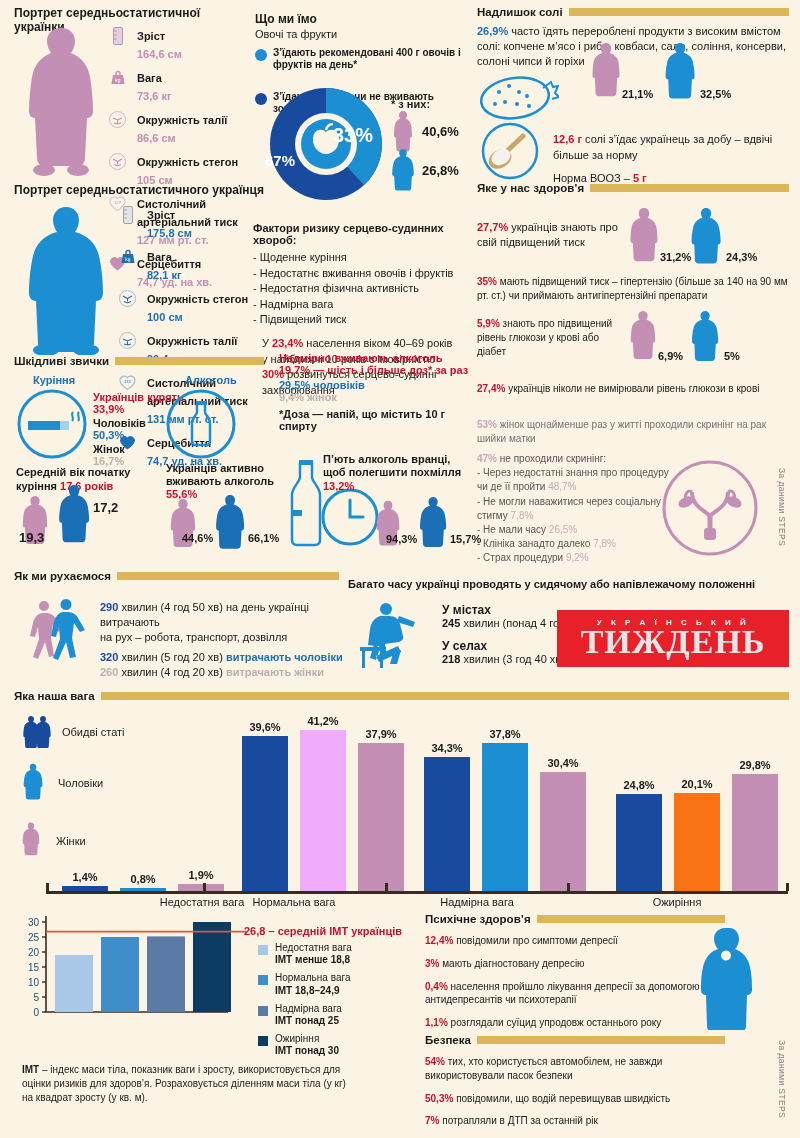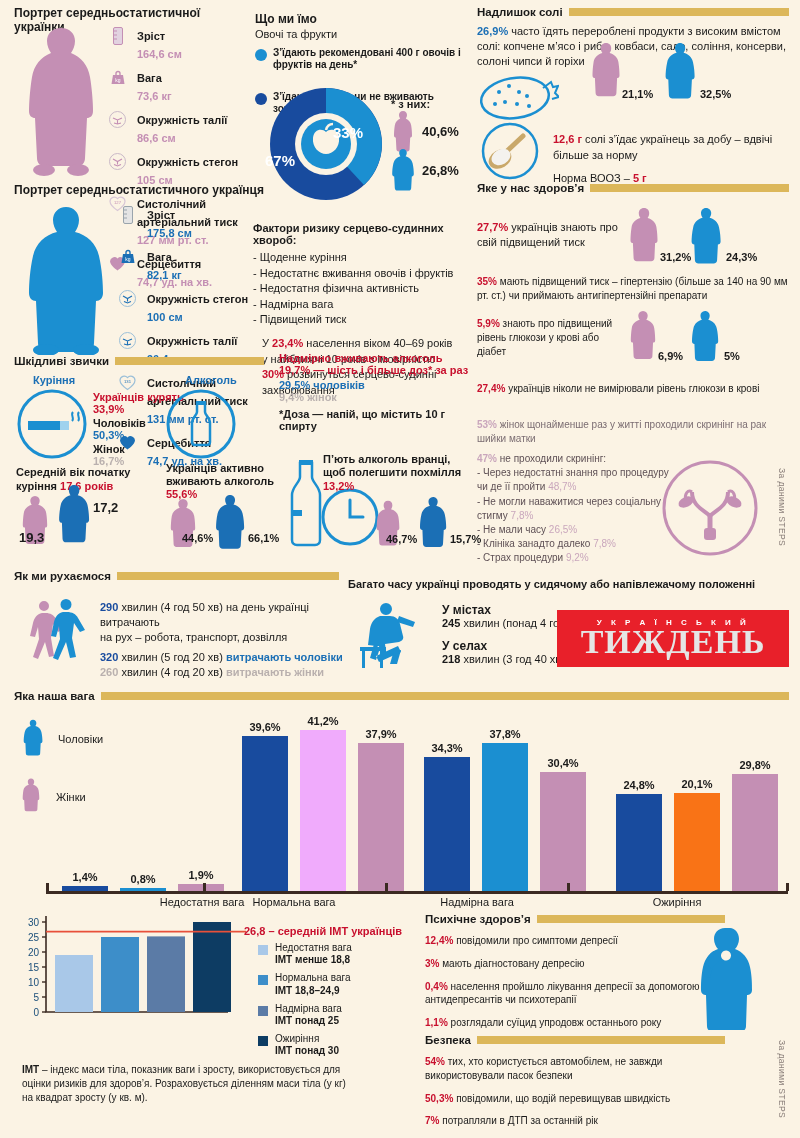--- a/index.html
+++ b/index.html
@@ -237,21 +237,21 @@
 </div>
 
 <svg class="pg" style="left:262px; top:88px;" width="128" height="112" viewBox="0 0 128 112">
   <circle cx="64" cy="56" r="56" fill="#184b9e"></circle>
   <path d="M64 56 L64 0 A56 56 0 0 1 102 97 Z" fill="#1b8fd1"></path>
   <circle cx="64" cy="56" r="31" fill="#fbf3e4"></circle>
   <circle cx="64" cy="56" r="25" fill="#1b8fd1"></circle>
   <path d="M64 44c-4-4-12-3-13 6-1 9 6 16 13 16s14-7 13-16c-1-9-9-10-13-6z" fill="#fbf3e4"></path>
   <path d="M64 42c1-4 4-6 7-6" stroke="#fbf3e4" stroke-width="2.5" fill="none"></path>
 </svg>
-<div class="pg b" style="left:333px; top:124px; color:#fff; font-size:15px;">33%</div>
+<div class="pg b" style="left:333px; top:124px; color:#fff; font-size:20px;">33%</div>
 <div class="pg b" style="left:265px; top:152px; color:#fff; font-size:15px;">67%</div>
 
 <div class="pg t11 b" style="left:391px; top:98px;">* з них:</div>
 <svg class="pg" style="left:392px; top:110px;" width="22" height="44" viewBox="0 0 22 44">
   <path fill="#c48fb4" d="M11 1c-2.6 0-4 1.8-4 4 0 1.5.6 2.7 1.2 3.5C5.3 9.8 3.4 12 2.8 15.5 2.2 19 2 23.3 2 25.6c0 1.5.9 2 1.8 2L4.4 39c0 1.5.9 2.4 2.4 2.4h8.4c1.5 0 2.4-.9 2.4-2.4l.6-11.4c.9 0 1.8-.5 1.8-2 0-2.3-.2-6.6-.8-10.1-.6-3.5-2.5-5.7-5.4-7 .6-.8 1.2-2 1.2-3.5 0-2.2-1.4-4-4-4z"></path>
 </svg>
 <div class="pg b t13" style="left:422px; top:124px;">40,6%</div>
 <svg class="pg" style="left:391px; top:148px;" width="24" height="44" viewBox="0 0 24 44">
   <path fill="#1b8fd1" d="M12 1c-2.4 0-3.8 1.8-3.8 3.8 0 1.5.6 2.7 1.2 3.5-3.5 1-6.1 3.2-7 7-.9 3.8-1.2 8.2-1.2 10.8 0 1.5.9 2.3 2 2.3L3.8 40c0 1.7 1.2 2.6 2.6 2.6h11.2c1.5 0 2.6-.9 2.6-2.6l.6-11.6c1.2 0 2-.8 2-2.3 0-2.6-.3-7-1.2-10.8-.9-3.8-3.5-6-7-7 .6-.8 1.2-2 1.2-3.5C15.8 2.8 14.4 1 12 1z"></path>
 </svg>
@@ -455,21 +455,21 @@
   <path d="M29 12v17h13" stroke="#1b8fd1" stroke-width="3" fill="none" stroke-linecap="round"></path>
 </svg>
 <div class="pg" style="left:323px; top:453px; width:150px;">
   <div class="t11 b" style="line-height:1.22;">П’ють алкоголь вранці,</div>
   <div class="t11 b" style="line-height:1.22;">щоб полегшити похмілля</div>
   <div class="t11 b red">13,2%</div>
 </div>
 <svg class="pg" style="left:374px; top:500px;" width="28" height="52" viewBox="0 0 28 62">
   <path fill="#c48fb4" d="M14 1c-3.4 0-5.2 2.4-5.2 5.2 0 2 .8 3.6 1.6 4.7-4.6 1.3-8 4.3-8.8 9C.8 24.6.5 30.3.5 33.4c0 2 1.2 2.7 2.4 2.7L3.6 51c0 2 1.2 3.2 3.2 3.2h14.4c2 0 3.2-1.2 3.2-3.2l.7-14.9c1.2 0 2.4-.7 2.4-2.7 0-3.1-.3-8.8-1.1-13.5-.8-4.7-4.2-7.7-8.8-9 .8-1.1 1.6-2.7 1.6-4.7C19.2 3.4 17.4 1 14 1z"></path>
 </svg>
-<div class="pg b t11" style="left:386px; top:533px;">46,7%</div>
+<div class="pg b t11" style="left:386px; top:533px;">94,3%</div>
 <svg class="pg" style="left:417px; top:496px;" width="32" height="56" viewBox="0 0 32 62">
   <path fill="#1b6fb5" d="M16 1c-3.2 0-5 2.4-5 5.1 0 2 .8 3.6 1.6 4.7-4.7 1.3-8.2 4.3-9.4 9.4C2 25.3 1.6 31.2 1.6 34.6c0 2 1.2 3 2.7 3L4.9 53c0 2.3 1.6 3.5 3.5 3.5h15.2c2 0 3.5-1.2 3.5-3.5l.8-15.4c1.6 0 2.7-1 2.7-3 0-3.4-.4-9.3-1.6-14.4-1.2-5.1-4.7-8.1-9.4-9.4.8-1.1 1.6-2.7 1.6-4.7C21.2 3.4 19.2 1 16 1z"></path>
 </svg>
 <div class="pg b t11" style="left:450px; top:533px;">15,7%</div>
 
 <div class="pg" style="left:14px; top:570px; width:325px;">
   <div class="sec-head">
     <span class="t">Як ми рухаємося</span>
     <span class="bar"></span>
   </div>
@@ -514,20 +514,27 @@
 </div>
 
 <div class="pg" style="left:14px; top:690px; width:775px;">
   <div class="sec-head">
     <span class="t">Яка наша вага</span>
     <span class="bar"></span>
   </div>
 </div>
 
 <div class="pg" style="left:22px; top:710px; width:120px;">
+  <div style="display:flex; align-items:center; gap:10px; height:44px;">
+    <svg width="30" height="34" viewBox="0 0 30 34">
+      <path fill="#184b9e" d="M9 1c-2 0-3 1.4-3 3 0 1.2.5 2.1 1 2.7C4 7.7 2.4 9.5 2 12.4 1.5 15.4 1.3 18.8 1.3 20.6c0 1.2.7 1.7 1.4 1.7l.5 8.9c0 1.2.7 1.9 1.9 1.9h7.8c1.2 0 1.9-.7 1.9-1.9l.5-8.9c.7 0 1.4-.5 1.4-1.7 0-1.8-.2-5.2-.7-8.2-.4-2.9-2-4.7-5-5.7.5-.6 1-1.5 1-2.7 0-1.6-1-3-3-3z"></path>
+      <path fill="#184b9e" d="M21 1c-2 0-3 1.4-3 3 0 1.2.5 2.1 1 2.7-3 1-4.6 2.8-5 5.7-.5 3-.7 6.4-.7 8.2 0 1.2.7 1.7 1.4 1.7l.5 8.9c0 1.2.7 1.9 1.9 1.9h7.8c1.2 0 1.9-.7 1.9-1.9l.5-8.9c.7 0 1.4-.5 1.4-1.7 0-1.8-.2-5.2-.7-8.2-.4-2.9-2-4.7-5-5.7.5-.6 1-1.5 1-2.7 0-1.6-1-3-3-3z"></path>
+    </svg>
+    <span class="t11">Обидві статі</span>
+  </div>
   <div style="display:flex; align-items:center; gap:14px; height:58px;">
     <svg width="22" height="40" viewBox="0 0 32 62">
       <path fill="#1b8fd1" d="M16 1c-3.2 0-5 2.4-5 5.1 0 2 .8 3.6 1.6 4.7-4.7 1.3-8.2 4.3-9.4 9.4C2 25.3 1.6 31.2 1.6 34.6c0 2 1.2 3 2.7 3L4.9 53c0 2.3 1.6 3.5 3.5 3.5h15.2c2 0 3.5-1.2 3.5-3.5l.8-15.4c1.6 0 2.7-1 2.7-3 0-3.4-.4-9.3-1.6-14.4-1.2-5.1-4.7-8.1-9.4-9.4.8-1.1 1.6-2.7 1.6-4.7C21.2 3.4 19.2 1 16 1z"></path>
     </svg>
     <span class="t11">Чоловіки</span>
   </div>
   <div style="display:flex; align-items:center; gap:16px; height:58px;">
     <svg width="18" height="38" viewBox="0 0 28 62">
       <path fill="#c48fb4" d="M14 1c-3.4 0-5.2 2.4-5.2 5.2 0 2 .8 3.6 1.6 4.7-4.6 1.3-8 4.3-8.8 9C.8 24.6.5 30.3.5 33.4c0 2 1.2 2.7 2.4 2.7L3.6 51c0 2 1.2 3.2 3.2 3.2h14.4c2 0 3.2-1.2 3.2-3.2l.7-14.9c1.2 0 2.4-.7 2.4-2.7 0-3.1-.3-8.8-1.1-13.5-.8-4.7-4.2-7.7-8.8-9 .8-1.1 1.6-2.7 1.6-4.7C19.2 3.4 17.4 1 14 1z"></path>
     </svg>

